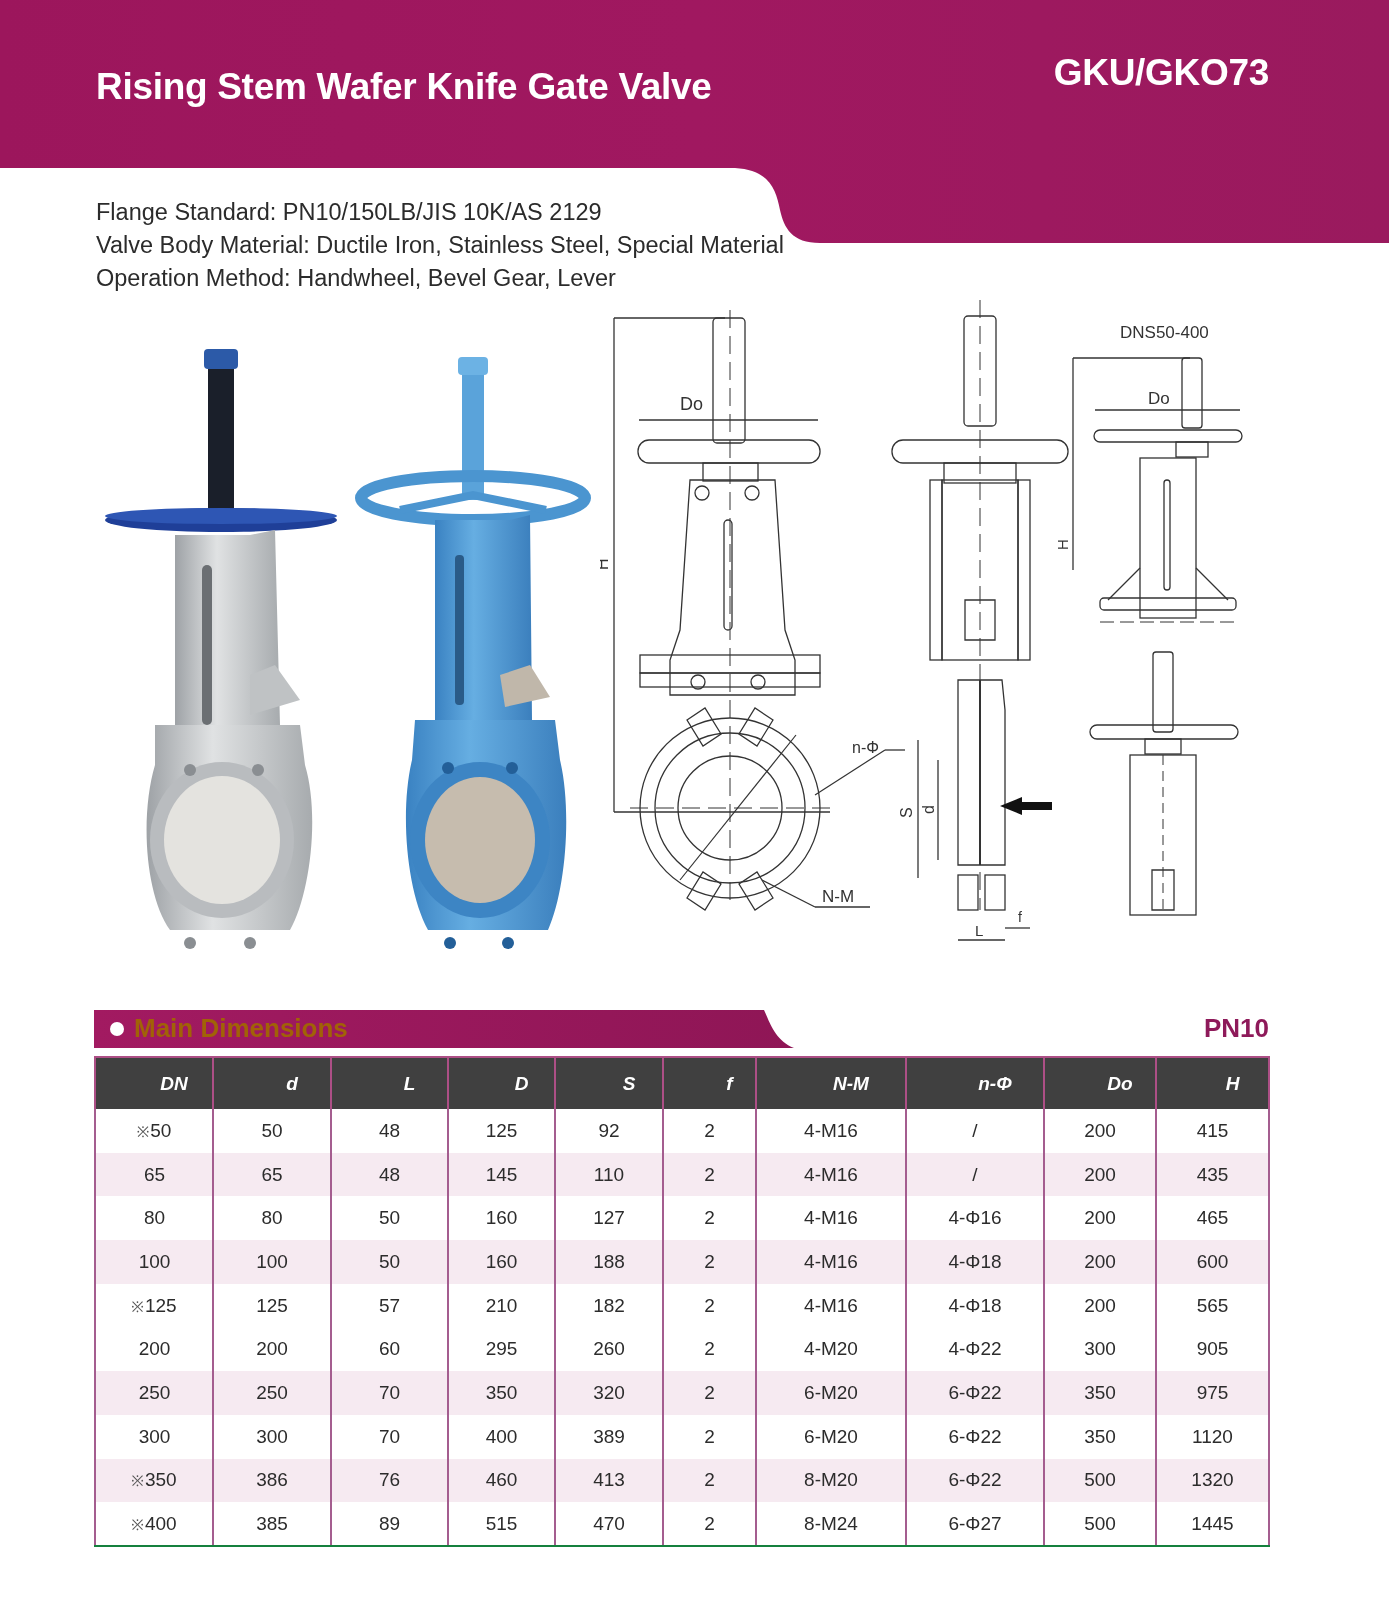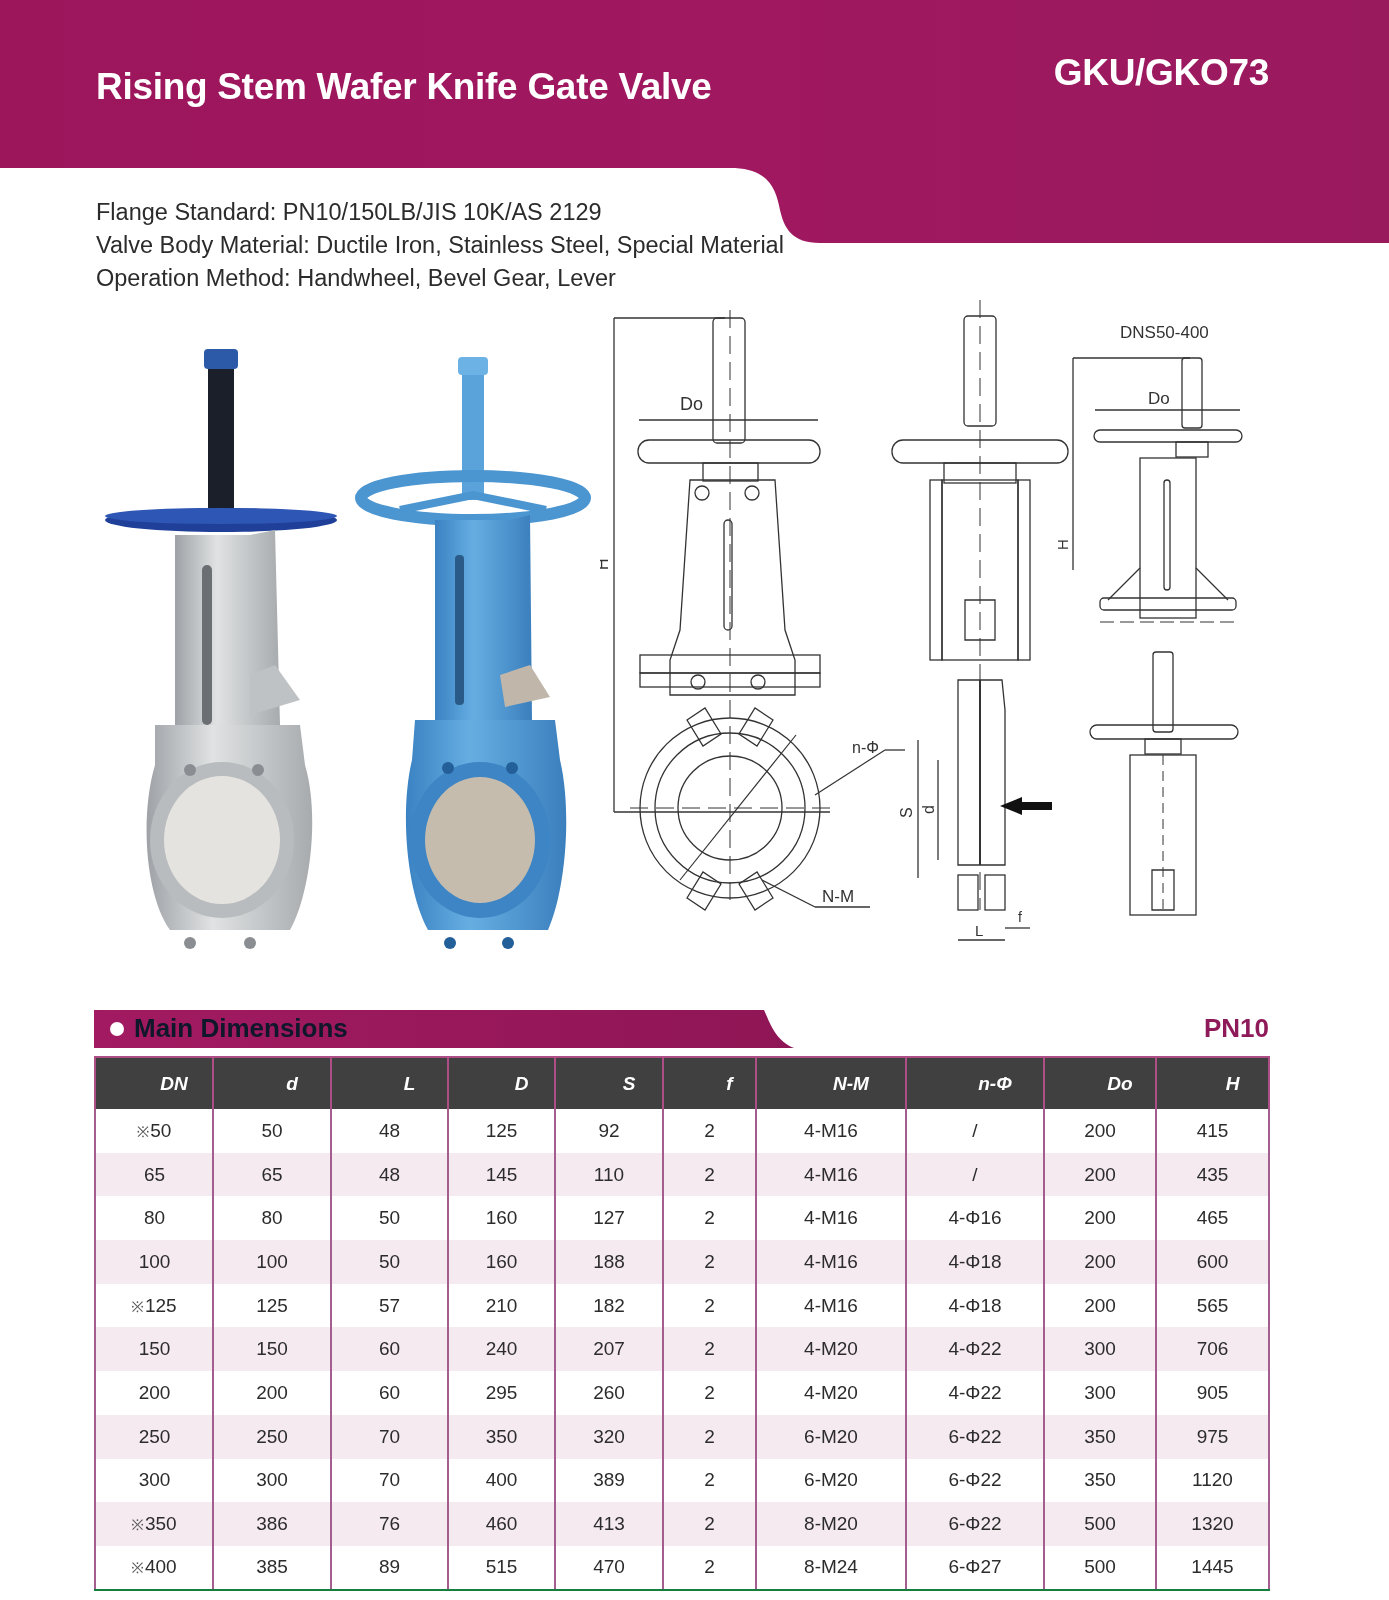--- a/index.html
+++ b/index.html
@@ -18,21 +18,21 @@
 
   
   .photos { position: absolute; left: 100px; top: 345px; width: 510px; height: 640px; }
 
   
   .drawings { position: absolute; left: 600px; top: 300px; width: 680px; height: 680px; }
   .drawings svg text { font-family: "Liberation Sans", sans-serif; fill: #333; }
 
   
   .section-bar { position: absolute; left: 94px; top: 1010px; width: 700px; height: 38px; }
-  .section-title { position: absolute; left: 110px; top: 1013px; color: #0f172a; font-size: 26px; font-weight: bold; display: flex; align-items: center; gap: 10px; }
+  .section-title { position: absolute; left: 110px; top: 1013px; color: #a16207; font-size: 26px; font-weight: bold; display: flex; align-items: center; gap: 10px; }
   .section-title .dot { width: 14px; height: 14px; border-radius: 50%; background: #fff; display: inline-block; }
   .pn-label { position: absolute; right: 120px; top: 1013px; font-size: 26px; color: #8e1a5a; font-weight: bold; }
 
   
   .dim-table { position: absolute; left: 94px; top: 1056px; width: 1174px; border-collapse: collapse; table-layout: fixed; }
   .dim-table th { background: #404040; color: #ffffff; font-style: italic; font-weight: bold; font-size: 19px; height: 52px; border-right: 2px solid #ad4f86; border-left: 2px solid #ad4f86; border-top: 2px solid #ad4f86; padding-left: 40px; }
   .dim-table td { text-align: center; font-size: 19px; color: #2c2c2c; height: 43.7px; border-left: 2px solid #a45d8f; border-right: 2px solid #a45d8f; }
   .dim-table tr.alt td { background: #f6eaf1; }
   .dim-table tr:last-child td { border-bottom: 2px solid #15803d; }
   .mark { font-size: 15px; color: #555; margin-right: 1px; }
@@ -299,32 +299,20 @@
       <td>125</td>
       <td>57</td>
       <td>210</td>
       <td>182</td>
       <td>2</td>
       <td>4-M16</td>
       <td>4-Φ18</td>
       <td>200</td>
       <td>565</td>
     </tr>
-    <tr class="alt">
-      <td><span class="mark"></span><span>150</span></td>
-      <td>150</td>
-      <td>60</td>
-      <td>240</td>
-      <td>207</td>
-      <td>2</td>
-      <td>4-M20</td>
-      <td>4-Φ22</td>
-      <td>300</td>
-      <td>706</td>
-    </tr>
     <tr>
       <td><span class="mark"></span><span>200</span></td>
       <td>200</td>
       <td>60</td>
       <td>295</td>
       <td>260</td>
       <td>2</td>
       <td>4-M20</td>
       <td>4-Φ22</td>
       <td>300</td>

